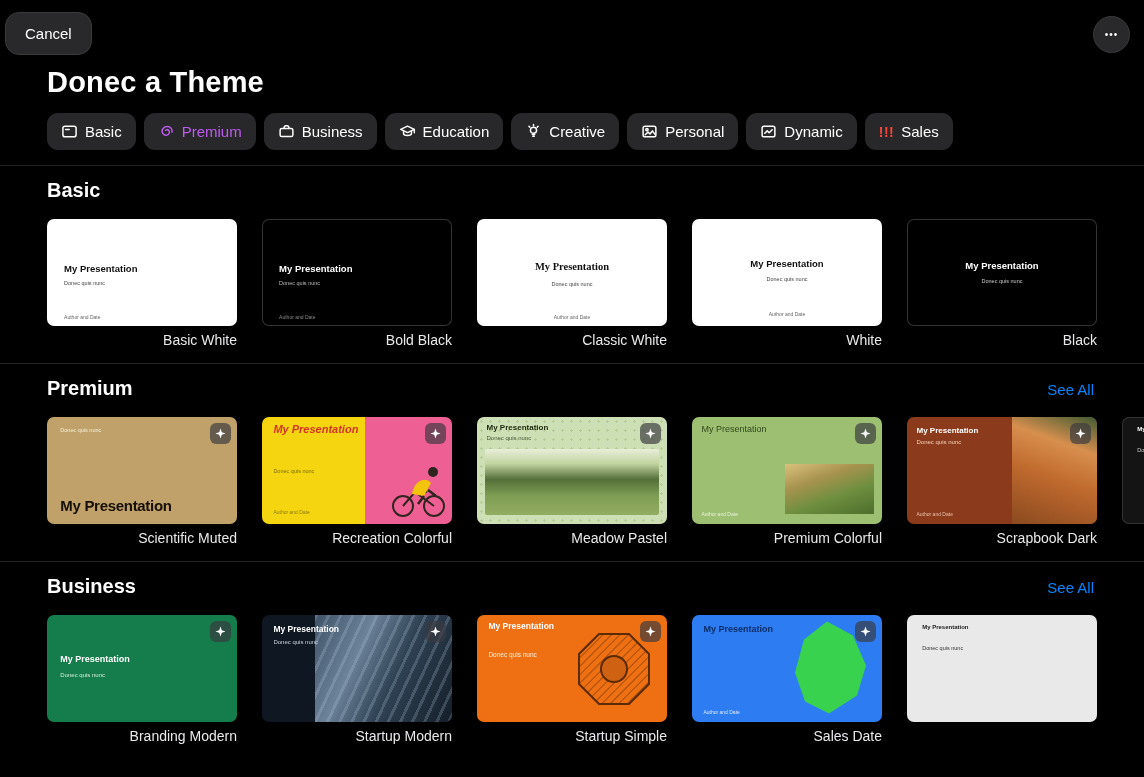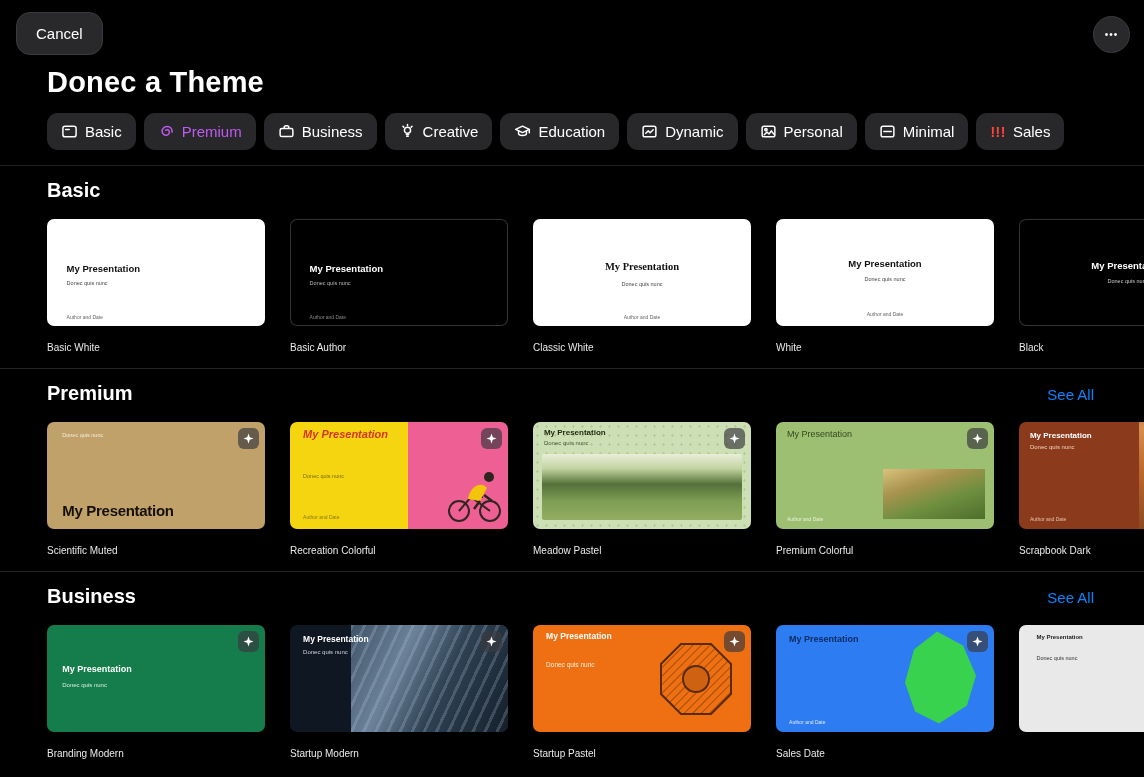--- a/index.html
+++ b/index.html
@@ -6,21 +6,21 @@
   html,body { width:1144px; height:777px; overflow:hidden; }
   body {
     background:#000;
     font-family:"Liberation Sans","DejaVu Sans",sans-serif;
     color:#fff;
     position:relative;
   }
   
   .topbar { height:56px; position:relative; }
   .cancel {
-    position:absolute; left:16px; top:12px; height:43px; padding:0 19px;
+    position:absolute; left:5px; top:12px; height:43px; padding:0 19px;
     background:#29292b; border:1px solid #3a3a3c; border-radius:14px;
     color:#fff; font-size:15px; font-family:inherit; cursor:pointer;
   }
   .more {
     position:absolute; right:14px; top:16px; width:37px; height:37px;
     border-radius:50%; background:#29292b; border:1px solid #3a3a3c;
     color:#fff; font-size:10px; letter-spacing:1px; cursor:pointer;
     display:flex; align-items:center; justify-content:center; font-family:inherit;
   }
   
@@ -34,22 +34,22 @@
   .chip svg { stroke:#fff; fill:none; stroke-width:1.4; stroke-linecap:round; stroke-linejoin:round; }
   .chip.sel { color:var(--premium-purple); }
   .chip.sel svg { stroke:var(--premium-purple); }
   .bold-ic { color:var(--bold-red); font-weight:800; font-size:14px; letter-spacing:.5px; }
   
   .hr { border-top:1px solid #232325; margin-top:15px; }
   .sec-head { display:flex; justify-content:space-between; align-items:baseline; margin:13px 50px 0 47px; }
   .sec-head h2 { font-size:20px; font-weight:700; }
   .seeall { background:none; border:none; color:var(--link-blue); font-size:15px; font-family:inherit; cursor:pointer; }
   .cards { display:flex; gap:25px; margin-top:17px; padding-left:47px; overflow:hidden; }
-  .card { width:218px; flex:0 0 auto; cursor:pointer; }
-  .lbl { margin-top:16px; text-align:left; font-size:10px; color:#e9e9ec; }
+  .card { width:190px; flex:0 0 auto; cursor:pointer; }
+  .lbl { margin-top:6px; text-align:right; font-size:14px; color:#e9e9ec; }
   .pv { position:relative; height:107px; border-radius:7px; overflow:hidden; background:#fff; }
   .pv.dark { box-shadow:inset 0 0 0 1px #333335; }
   .pv .abs { position:absolute; }
   .badge {
     position:absolute; top:6px; right:6px; width:21px; height:21px; border-radius:6px;
     background:rgba(58,58,64,.68); display:flex; align-items:center; justify-content:center; z-index:5;
   }
   
   .pv-bw { background:#fff; }
   .pv-bw .t { left:9%; top:41%; font-size:9.5px; font-weight:700; color:#111; }
@@ -155,55 +155,48 @@
   </button>
   <button class="chip">
     <svg width="17" height="17" viewBox="0 0 16 16">
         <rect x="2" y="5.2" width="12" height="7.6" rx="1.6"></rect>
         <path d="M5.8 5V4.2A1.7 1.7 0 0 1 7.5 2.5h1a1.7 1.7 0 0 1 1.7 1.7V5"></path>
       </svg>
     <span>Business</span>
   </button>
   <button class="chip">
     <svg width="17" height="17" viewBox="0 0 16 16">
+        <path d="M8 3 1.6 6 8 9l6.4-3z"></path>
+        <path d="M4.3 7.6v2.6c0 .8 1.7 1.5 3.7 1.5s3.7-.7 3.7-1.5V7.6"></path>
+        <path d="M14.4 6v3.2"></path>
+      </svg>
+    <span>Education</span>
+  </button>
+  <button class="chip">
+    <svg width="17" height="17" viewBox="0 0 16 16">
         <circle cx="8" cy="6.8" r="2.9"></circle>
         <path d="M6.9 10.8h2.2M7.3 12.4h1.4"></path>
         <path d="M8 1.4v1.1M3.7 3.1l.8.8M12.3 3.1l-.8.8"></path>
       </svg>
     <span>Creative</span>
   </button>
   <button class="chip">
     <svg width="17" height="17" viewBox="0 0 16 16">
-        <path d="M8 3 1.6 6 8 9l6.4-3z"></path>
-        <path d="M4.3 7.6v2.6c0 .8 1.7 1.5 3.7 1.5s3.7-.7 3.7-1.5V7.6"></path>
-        <path d="M14.4 6v3.2"></path>
-      </svg>
-    <span>Education</span>
-  </button>
-  <button class="chip">
-    <svg width="17" height="17" viewBox="0 0 16 16">
-        <rect x="2" y="3" width="12" height="10" rx="1.8"></rect>
-        <path d="M4.5 9.7l2.3-2.3 1.8 1.8 2.9-2.9"></path>
-      </svg>
-    <span>Dynamic</span>
-  </button>
-  <button class="chip">
-    <svg width="17" height="17" viewBox="0 0 16 16">
         <rect x="2" y="3" width="12" height="10" rx="1.8"></rect>
         <circle cx="5.6" cy="6.2" r="1.1"></circle>
         <path d="M4 11l2.6-2.6 1.9 1.9 2.2-2.9L13 10.5"></path>
       </svg>
     <span>Personal</span>
   </button>
   <button class="chip">
     <svg width="17" height="17" viewBox="0 0 16 16">
         <rect x="2" y="3" width="12" height="10" rx="1.8"></rect>
-        <path d="M4.5 8h7"></path>
-      </svg>
-    <span>Minimal</span>
+        <path d="M4.5 9.7l2.3-2.3 1.8 1.8 2.9-2.9"></path>
+      </svg>
+    <span>Dynamic</span>
   </button>
   <button class="chip">
     <span class="bold-ic">!!!</span>
     <span>Sales</span>
   </button>
 </div>
 
 <section>
   <div class="hr"></div>
   <div class="sec-head">
@@ -219,21 +212,21 @@
       </div>
       <div class="lbl">Basic White</div>
     </div>
 
     <div class="card">
       <div class="pv pv-bb dark">
         <div class="abs t">My Presentation</div>
         <div class="abs s">Donec quis nunc</div>
         <div class="abs f">Author and Date</div>
       </div>
-      <div class="lbl">Basic Author</div>
+      <div class="lbl">Bold Black</div>
     </div>
 
     <div class="card">
       <div class="pv pv-cw">
         <div class="abs t">My Presentation</div>
         <div class="abs s">Donec quis nunc</div>
         <div class="abs f">Author and Date</div>
       </div>
       <div class="lbl">Classic White</div>
     </div>
@@ -401,21 +394,21 @@
         <svg class="abs oct" width="80" height="80" viewBox="0 0 80 80">
           <defs>
               <pattern id="hatch" width="6" height="6" patternUnits="userSpaceOnUse" patternTransform="rotate(45)">
                 <line x1="0" y1="0" x2="0" y2="6" stroke="#5a2b05" stroke-width="1"></line>
               </pattern>
             </defs>
           <polygon points="25,5 55,5 75,25 75,55 55,75 25,75 5,55 5,25" fill="url(#hatch)" stroke="#5a2b05" stroke-width="2"></polygon>
           <circle cx="40" cy="40" r="13" fill="#cf6212" stroke="#5a2b05" stroke-width="2"></circle>
         </svg>
       </div>
-      <div class="lbl">Startup Pastel</div>
+      <div class="lbl">Startup Simple</div>
     </div>
 
     <div class="card">
       <div class="pv pv-sales">
         <span class="badge">
             <svg width="11" height="11" viewBox="0 0 12 12">
               <path d="M6 .5 7.4 4.6 11.5 6 7.4 7.4 6 11.5 4.6 7.4.5 6 4.6 4.6Z" fill="#fff"></path>
             </svg>
           </span>
         <svg class="abs blob" width="100" height="101" viewBox="0 0 100 100">

